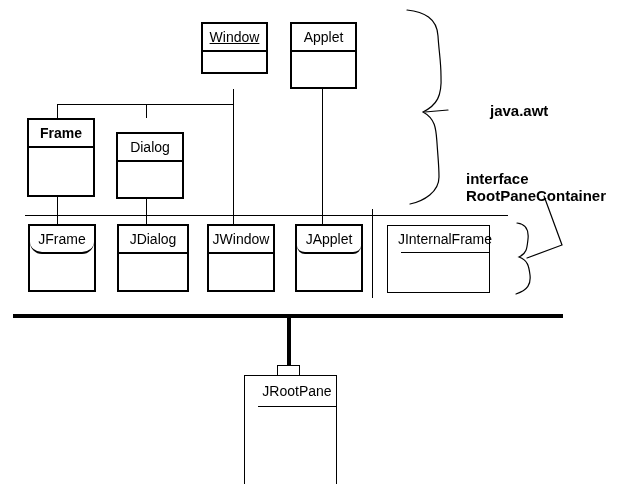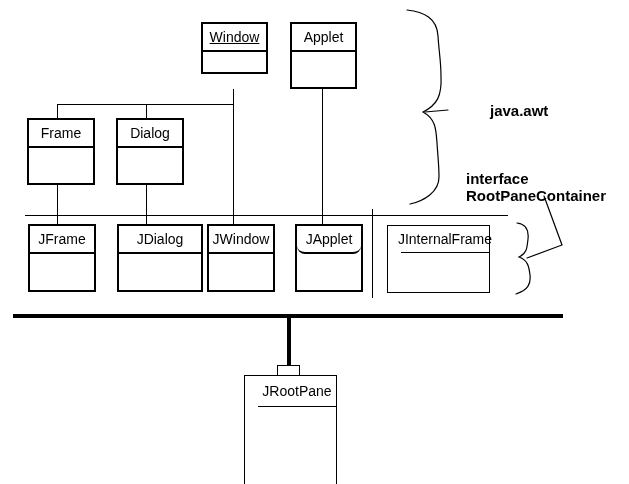--- a/index.html
+++ b/index.html
@@ -38,31 +38,31 @@
   <div class="hline" style="left:13px;top:314px;width:550px;height:4px;"></div>
   <div class="vline" style="left:287px;top:318px;width:4px;height:47px;"></div>
   <div class="plug" style="left:277px;top:365px;width:23px;height:11px;"></div>
 
   <div class="uml-box" style="left:201px;top:22px;width:67px;height:52px;text-decoration:underline;">
     <div class="uml-title" style="height:26px;">Window</div>
   </div>
   <div class="uml-box" style="left:290px;top:22px;width:67px;height:67px;">
     <div class="uml-title" style="height:26px;">Applet</div>
   </div>
-  <div class="uml-box" style="left:27px;top:118px;width:68px;height:67px;">
+  <div class="uml-box" style="left:27px;top:118px;width:68px;height:79px;font-weight:bold;">
     <div class="uml-title" style="height:26px;">Frame</div>
   </div>
-  <div class="uml-box" style="left:116px;top:118px;width:68px;height:67px;text-align:center;">
+  <div class="uml-box" style="left:116px;top:132px;width:68px;height:67px;text-align:center;">
     <div class="uml-title" style="height:26px;">Dialog</div>
   </div>
 
   <div class="uml-box" style="left:28px;top:224px;width:68px;height:68px;">
-    <div class="uml-title" style="height:26px;">JFrame</div>
+    <div class="uml-title" style="height:26px;border-radius:12px;">JFrame</div>
   </div>
-  <div class="uml-box" style="left:117px;top:224px;width:86px;height:68px;">
+  <div class="uml-box" style="left:117px;top:224px;width:72px;height:68px;">
     <div class="uml-title" style="height:26px;">JDialog</div>
   </div>
   <div class="uml-box" style="left:207px;top:224px;width:68px;height:68px;">
     <div class="uml-title" style="height:26px;">JWindow</div>
   </div>
   <div class="uml-box" style="left:295px;top:224px;width:68px;height:68px;">
     <div class="uml-title" style="height:26px;border-radius:8px;">JApplet</div>
   </div>
   <div class="uml-box thin" style="left:387px;top:225px;width:103px;height:68px;">
     <div class="uml-title" style="height:26px;">JInternalFrame</div>

